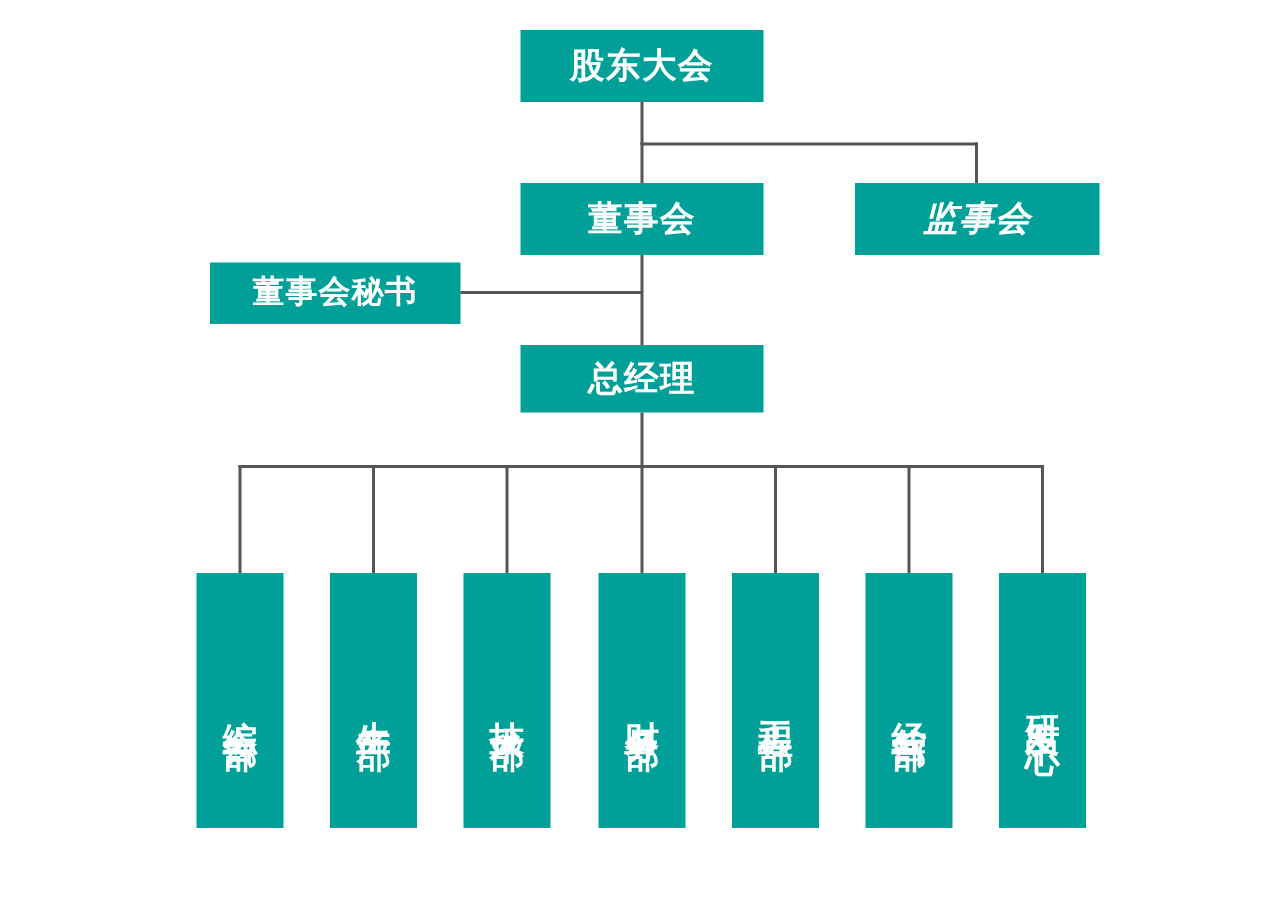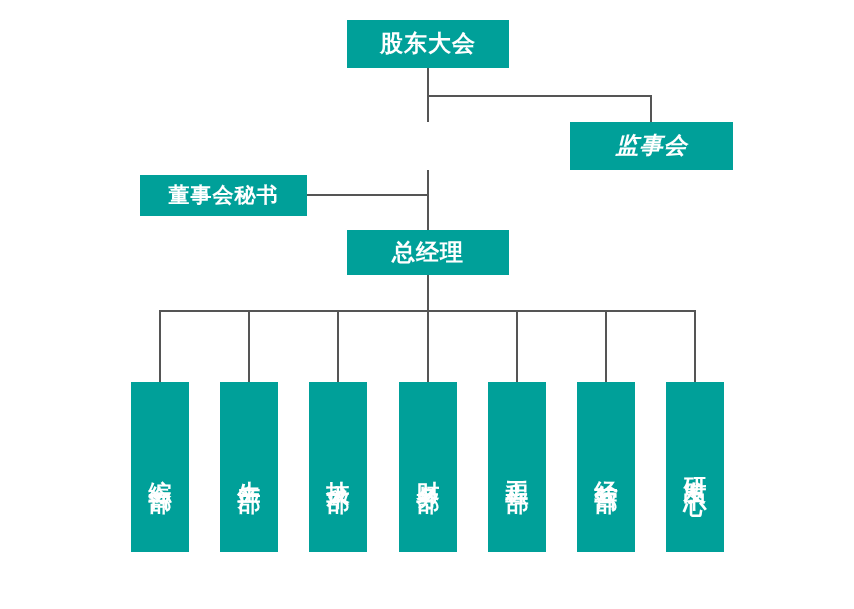--- a/index.html
+++ b/index.html
@@ -59,20 +59,23 @@
     <span>股东大会</span>
   </div>
 
   <div class="conn conn-v" style="left:427px; top:68px; width:2px; height:28px;"></div>
 
   <div class="conn conn-h" style="left:427px; top:95px; width:225px; height:2px;"></div>
   <div class="conn conn-v" style="left:650px; top:95px; width:2px; height:27px;"></div>
 
   <div class="conn conn-v" style="left:427px; top:95px; width:2px; height:27px;"></div>
 
+  <div class="node node-h" style="left:347px; top:122px; width:162px; height:48px;">
+    <span>董事会</span>
+  </div>
   <div class="node node-h" style="left:570px; top:122px; width:163px; height:48px;font-style:italic;">
     <span>监事会</span>
   </div>
 
   <div class="conn conn-v" style="left:427px; top:170px; width:2px; height:60px;"></div>
 
   <div class="conn conn-h" style="left:307px; top:194px; width:121px; height:2px;"></div>
 
   <div class="node node-h" style="left:140px; top:175px; width:167px; height:41px; font-size:21px;">
     <span>董事会秘书</span>

